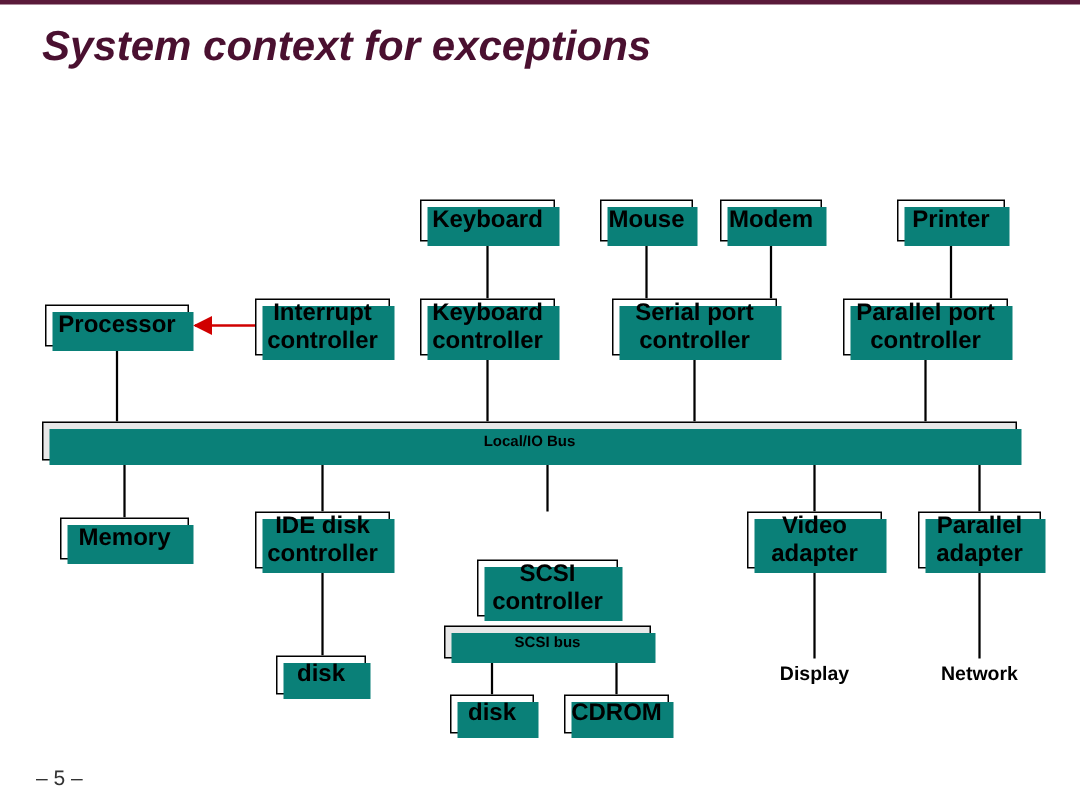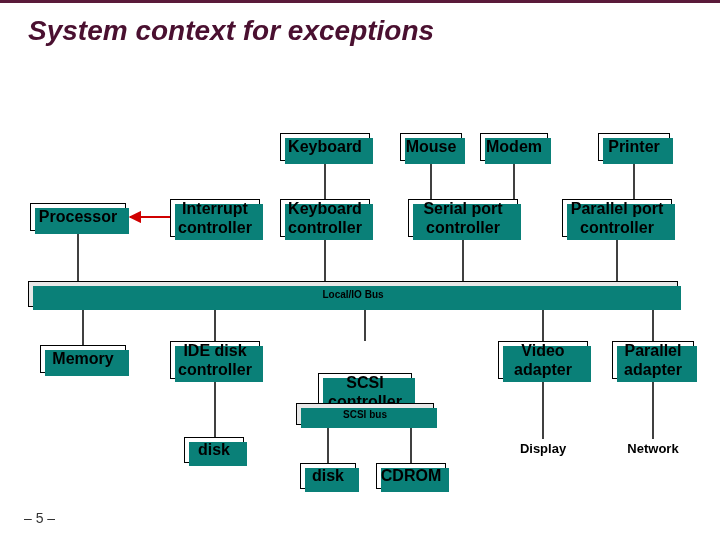--- a/index.html
+++ b/index.html
@@ -82,21 +82,21 @@
   .b-intctrl    { left: 170px; top: 196px; width: 90px;  height: 38px; }
   .b-kbctrl     { left: 280px; top: 196px; width: 90px;  height: 38px; }
   .b-serial     { left: 408px; top: 196px; width: 110px; height: 38px; }
   .b-parallel   { left: 562px; top: 196px; width: 110px; height: 38px; }
   .b-bus        { left: 28px;  top: 278px; width: 650px; height: 26px; }
   .b-memory     { left: 40px;  top: 342px; width: 86px;  height: 28px; }
   .b-idectrl    { left: 170px; top: 338px; width: 90px;  height: 38px; }
   .b-scsictrl   { left: 318px; top: 338px; width: 94px;  height: 38px; margin-top: 32px; }
   .b-video      { left: 498px; top: 338px; width: 90px;  height: 38px; }
   .b-netadpt    { left: 612px; top: 338px; width: 82px;  height: 38px; }
-  .b-scsibus    { left: 296px; top: 400px; width: 138px; height: 22px; }
+  .b-scsibus    { left: 296px; top: 414px; width: 138px; height: 22px; }
   .b-disk1      { left: 184px; top: 434px; width: 60px;  height: 26px; }
   .b-disk2      { left: 300px; top: 460px; width: 56px;  height: 26px; }
   .b-cdrom      { left: 376px; top: 460px; width: 70px;  height: 26px; }
   .l-display    { left: 500px; top: 438px; width: 86px; }
   .l-network    { left: 614px; top: 438px; width: 78px; }
   .footer {
     position: absolute;
     left: 24px; bottom: 14px;
     font-size: 14px;
     color: #333;

